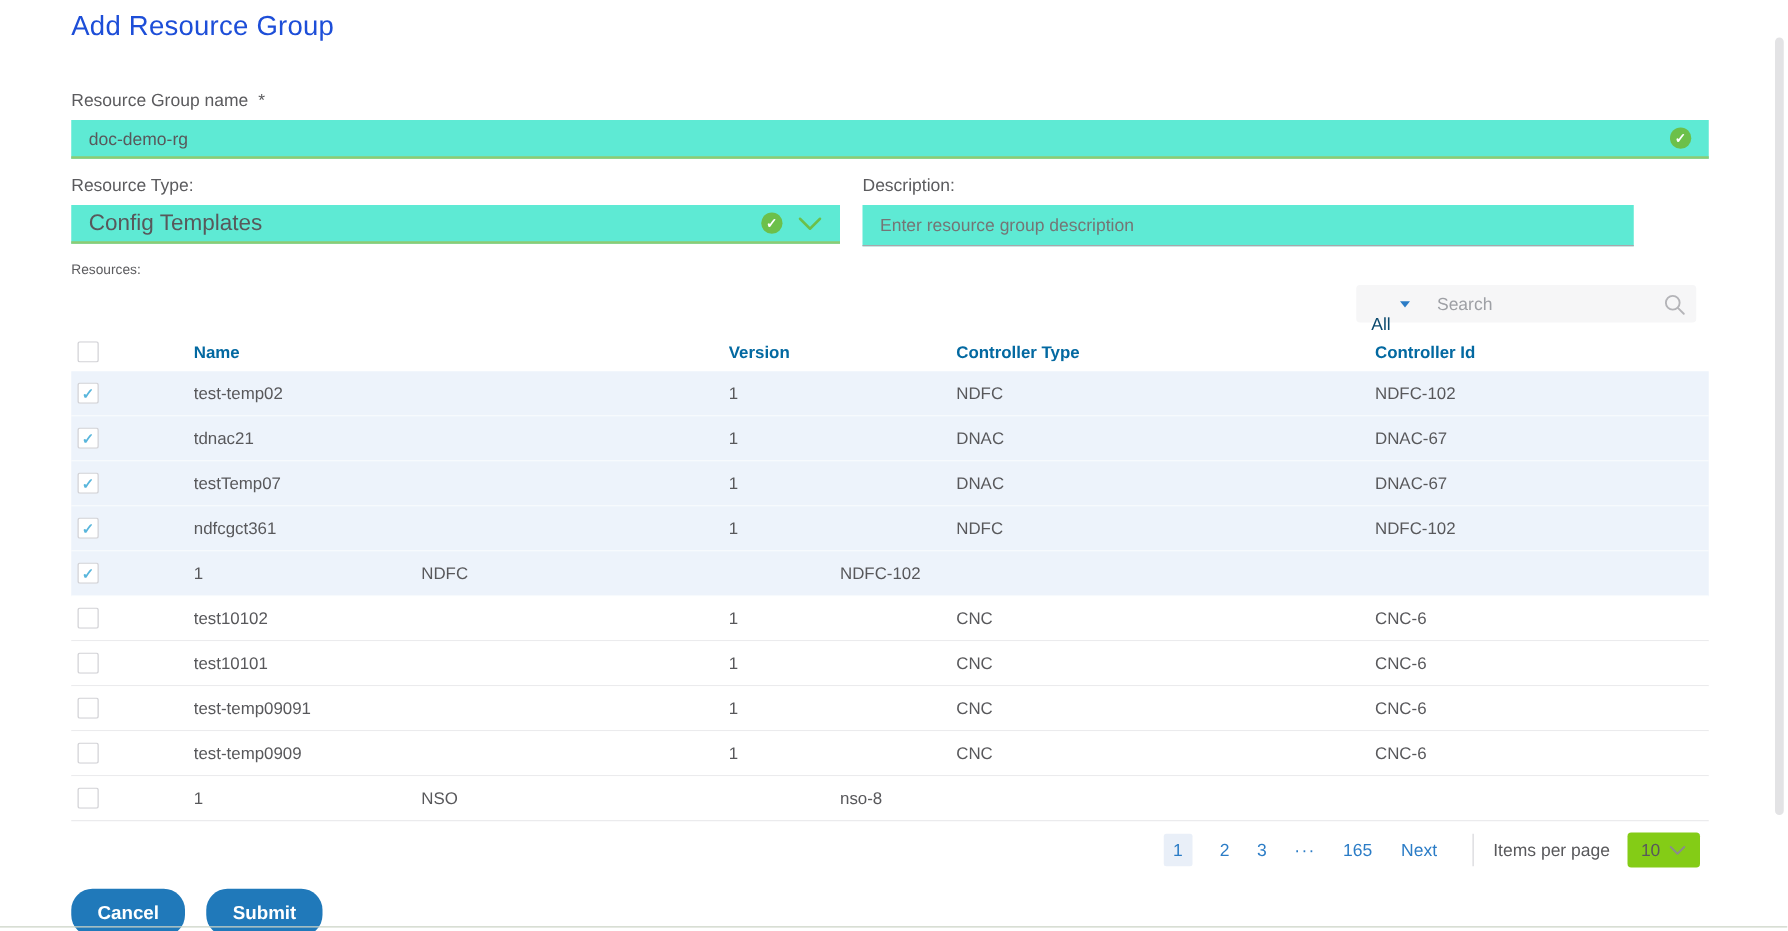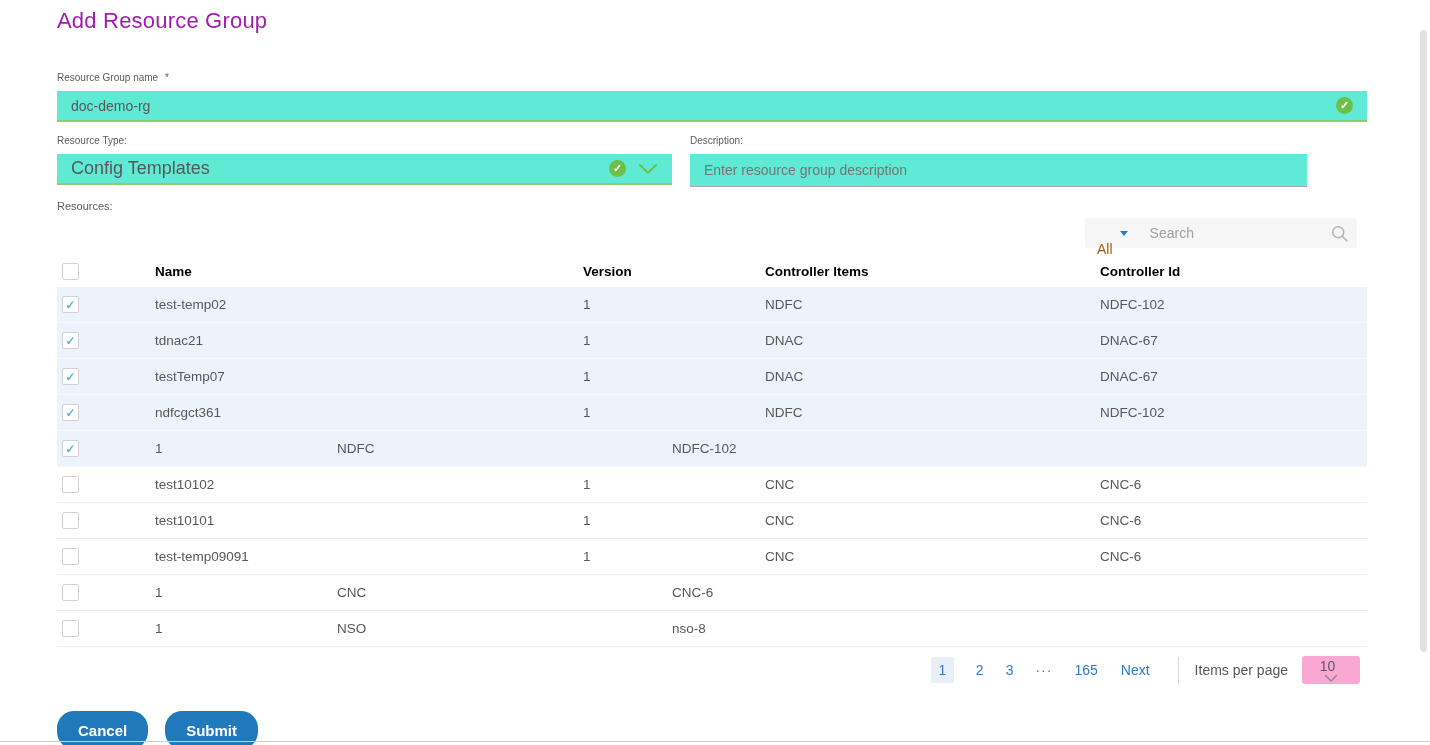--- a/index.html
+++ b/index.html
@@ -4,23 +4,23 @@
 <style>
   * { margin:0; padding:0; box-sizing:border-box; }
   html,body { width:1430px; height:745px; }
   body {
     font-family:"Liberation Sans", sans-serif;
     background:#ffffff; color:#58585b;
     position:relative; overflow:hidden;
   }
   .content { position:absolute; left:57px; width:1310px; top:0; }
 
-  .page-title { margin-top:8px; font-size:22px; font-weight:400; color:#a21caf; letter-spacing:0.2px; }
-
-  .field-label { font-size:10px; color:#5b5b5e; }
+  .page-title { margin-top:8px; font-size:22px; font-weight:400; color:#1d4ed8; letter-spacing:0.2px; }
+
+  .field-label { font-size:14px; color:#5b5b5e; }
   .lbl-row1 { margin-top:38px; }
 
   .underline-input {
     background:#5eead4; height:31px; display:flex; align-items:center;
     border-bottom:2px solid #8ecb73; margin-top:8px; padding:0 14px;
   }
   .underline-input input {
     border:none; outline:none; background:transparent; flex:1;
     font-family:inherit; font-size:14px; color:#58585b;
   }
@@ -38,35 +38,35 @@
   .dropdown-value { flex:1; font-size:18px; color:#58585b; }
   .dd-chevron { margin-left:12px; display:flex; align-items:center; }
 
   .resources-label { margin-top:13px; font-size:11px; color:#5b5b5e; }
 
   .filter-bar { display:flex; justify-content:flex-end; margin-top:6px; padding-right:10px; }
   .search-box {
     width:272px; height:30px; background:#f6f6f7; border-radius:3px;
     display:flex; align-items:center; padding:0 12px;
   }
-  .scope { color:#a16207; font-size:14px;margin-top:32px; }
+  .scope { color:#0c4a6e; font-size:14px;margin-top:32px; }
   .caret-down {
     width:0; height:0; margin-left:7px;
     border-left:4px solid transparent; border-right:4px solid transparent;
     border-top:5px solid #2b7cc6;
   }
   .vdiv { width:1px; height:17px; background:#cfcfd3; margin:0 11px; }
   .search-box input {
     border:none; outline:none; background:transparent; flex:1;
     font-family:inherit; font-size:14px; color:#58585b;
   }
   .search-box input::placeholder { color:#9ea0a5; }
 
   .table { margin-top:7px; width:100%; font-size:13.5px; }
-  .thead { display:flex; align-items:center; height:32px; font-weight:bold; color:#000000; }
+  .thead { display:flex; align-items:center; height:32px; font-weight:bold; color:#0369a1; }
   .trow { display:flex; align-items:center; height:36px; border-bottom:1px solid #ebebed; background:#fff; }
   .trow.sel { background:#edf3fb; border-bottom:1px solid #f7fafd; }
   .cell { overflow:hidden; white-space:nowrap; }
   .c0 { width:98px; padding-left:5px; }
   .c1 { width:428px; }
   .c2 { width:182px; }
   .c3 { width:335px; }
   .c4 { flex:1; }
 
   .cb {
@@ -82,22 +82,22 @@
   .page { color:#2b7cc6; margin:0 11px; }
   .page.cur {
     background:#e9eff8; border-radius:2px; width:23px; height:26px;
     display:flex; align-items:center; justify-content:center; margin-left:0;
   }
   .page.dots { color:#2b7cc6; letter-spacing:1px; }
   .next-link { color:#2b7cc6; margin:0 12px; }
   .pag-div { width:1px; height:26px; background:#d8d8dc; margin:0 16px; }
   .ipp-label { color:#58585b; }
   .ipp-select {
-    margin-left:14px; width:58px; height:28px; background:#f9a8d4; border-radius:3px;
-    display:flex; align-items:center; justify-content:center; color:#58585b;flex-direction:column;
+    margin-left:14px; width:58px; height:28px; background:#84cc16; border-radius:3px;
+    display:flex; align-items:center; justify-content:center; color:#58585b;
   }
   .ipp-select .val { margin-right:7px; }
 
   .actions { position:absolute; left:57px; top:711px; display:flex; }
   .btn {
     height:38px; border:none; border-radius:17px; background:#2079ba; color:#fff;
     font-family:inherit; font-size:15px; font-weight:bold; padding:0 21px;
     margin-right:17px; display:flex; align-items:center; justify-content:center;
   }
 
@@ -161,21 +161,21 @@
     </div>
   </div>
 
   <div class="table">
     <div class="thead">
       <div class="cell c0">
           <span class="cb"></span>
         </div>
       <div class="cell c1">Name</div>
       <div class="cell c2">Version</div>
-      <div class="cell c3">Controller Items</div>
+      <div class="cell c3">Controller Type</div>
       <div class="cell c4">Controller Id</div>
     </div>
     <div id="tbody">
         <div class="trow sel">
           <div class="cell c0">
             <span class="cb on">✓</span>
           </div>
           <div class="cell c1">test-temp02</div>
           <div class="cell c2">1</div>
           <div class="cell c3">NDFC</div>
@@ -240,20 +240,21 @@
           </div>
           <div class="cell c1">test-temp09091</div>
           <div class="cell c2">1</div>
           <div class="cell c3">CNC</div>
           <div class="cell c4">CNC-6</div>
         </div>
         <div class="trow">
           <div class="cell c0">
             <span class="cb"></span>
           </div>
+          <div class="cell c1">test-temp0909</div>
           <div class="cell c2">1</div>
           <div class="cell c3">CNC</div>
           <div class="cell c4">CNC-6</div>
         </div>
         <div class="trow">
           <div class="cell c0">
             <span class="cb"></span>
           </div>
           <div class="cell c2">1</div>
           <div class="cell c3">NSO</div>

